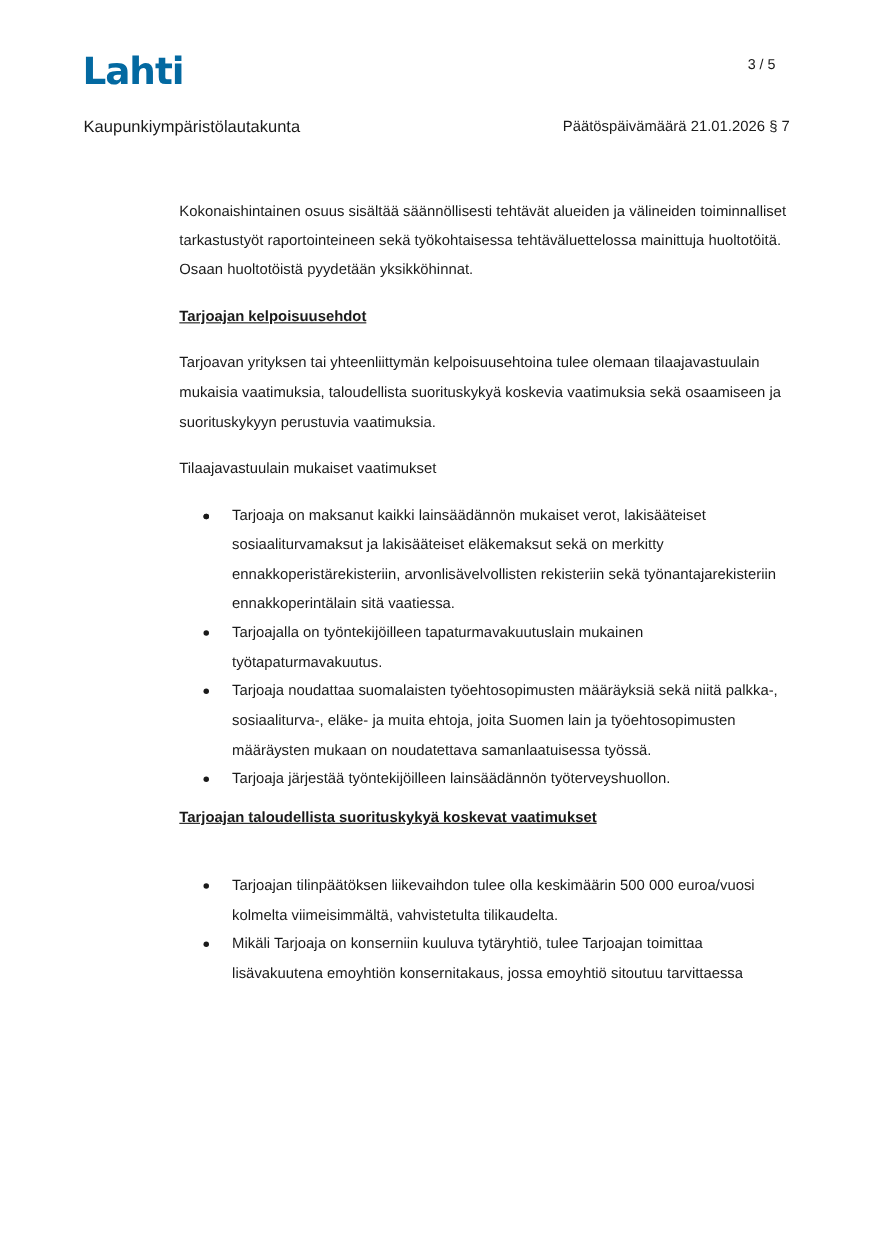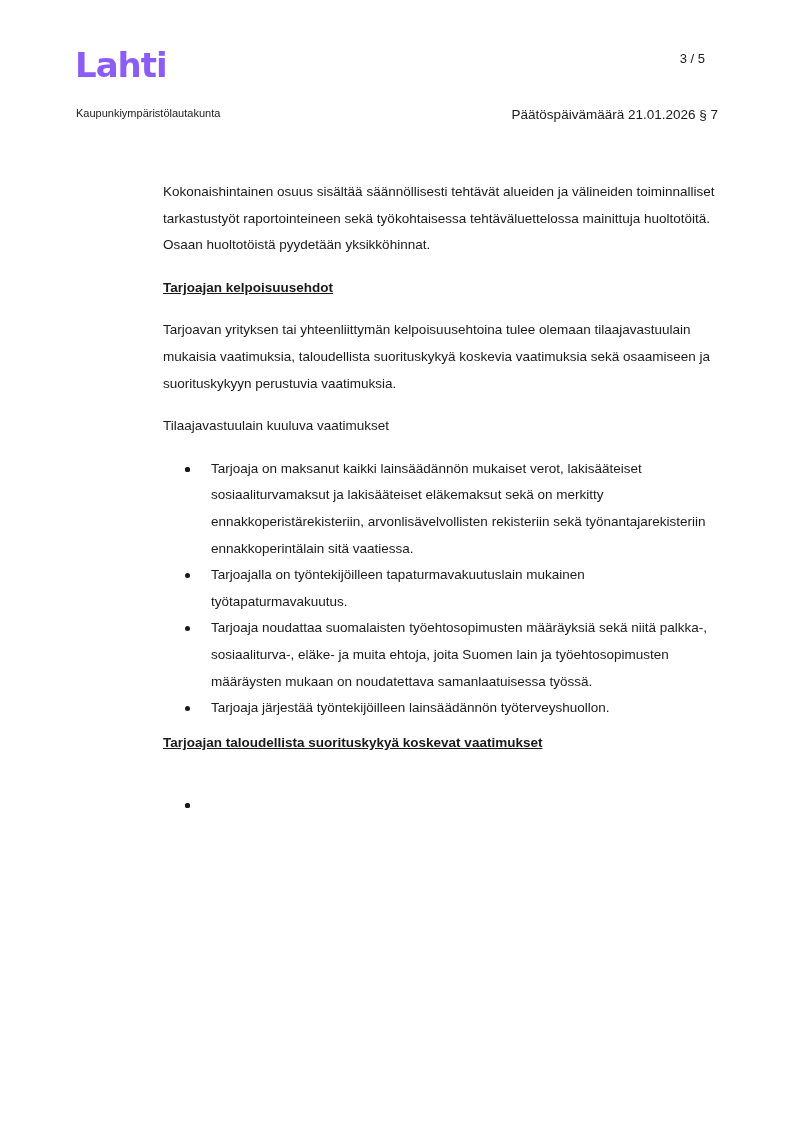--- a/index.html
+++ b/index.html
@@ -16,36 +16,36 @@
     color: #1a1a1a;
   }
   .logo {
     position: absolute;
     left: 75px;
     top: 45px;
     font-family: "DejaVu Sans", sans-serif;
     font-weight: bold;
     font-size: 34px;
     letter-spacing: -1px;
-    color: #8b5cf6;
+    color: #0369a1;
     line-height: 40px;
   }
   .page-num {
     position: absolute;
     right: 88px;
     top: 51px;
     font-size: 13px;
     color: #1a1a1a;
     margin-left: 44px;
   }
   .hdr-left {
     position: absolute;
     left: 76px;
     top: 107px;
-    font-size: 11px;
+    font-size: 15px;
   }
   .hdr-right {
     position: absolute;
     right: 75px;
     top: 107px;
     font-size: 13.5px;
     text-align: right;
   }
   .content {
     position: absolute;
@@ -96,29 +96,29 @@
 <div class="hdr-left">Kaupunkiympäristölautakunta</div>
 <div class="hdr-right">Päätöspäivämäärä 21.01.2026 § 7</div>
 
 <div class="content">
   <p class="para">Kokonaishintainen osuus sisältää säännöllisesti tehtävät alueiden ja välineiden toiminnalliset tarkastustyöt raportointeineen sekä työkohtaisessa tehtäväluettelossa mainittuja huoltotöitä. Osaan huoltotöistä pyydetään yksikköhinnat.</p>
 
   <p class="heading">Tarjoajan kelpoisuusehdot</p>
 
   <p class="para">Tarjoavan yrityksen tai yhteenliittymän kelpoisuusehtoina tulee olemaan tilaajavastuulain mukaisia vaatimuksia, taloudellista suorituskykyä koskevia vaatimuksia sekä osaamiseen ja suorituskykyyn perustuvia vaatimuksia.</p>
 
-  <p class="subheading">Tilaajavastuulain kuuluva vaatimukset</p>
+  <p class="subheading">Tilaajavastuulain mukaiset vaatimukset</p>
 
   <ul class="bullets">
     <li><span class="bullet"></span></li>
     <li><span class="bullet"></span><span>Tarjoaja on maksanut kaikki lainsäädännön mukaiset verot, lakisääteiset sosiaaliturvamaksut ja lakisääteiset eläkemaksut sekä on merkitty ennakkoperistärekisteriin, arvonlisävelvollisten rekisteriin sekä työnantajarekisteriin ennakkoperintälain sitä vaatiessa.</span></li>
     <li><span class="bullet"></span><span>Tarjoajalla on työntekijöilleen tapaturmavakuutuslain mukainen työtapaturmavakuutus.</span></li>
     <li><span class="bullet"></span><span>Tarjoaja noudattaa suomalaisten työehtosopimusten määräyksiä sekä niitä palkka-, sosiaaliturva-, eläke- ja muita ehtoja, joita Suomen lain ja työehtosopimusten määräysten mukaan on noudatettava samanlaatuisessa työssä.</span></li>
     <li><span class="bullet"></span><span>Tarjoaja järjestää työntekijöilleen lainsäädännön työterveyshuollon.</span></li>
   </ul>
 
   <p class="heading second">Tarjoajan taloudellista suorituskykyä koskevat vaatimukset</p>
 
   <ul class="bullets">
-    <li><span class="bullet"></span></li>
-    <li><span class="bullet"></span></li>
+    <li><span class="bullet"></span><span>Tarjoajan tilinpäätöksen liikevaihdon tulee olla keskimäärin 500 000 euroa/vuosi kolmelta viimeisimmältä, vahvistetulta tilikaudelta.</span></li>
+    <li><span class="bullet"></span><span>Mikäli Tarjoaja on konserniin kuuluva tytäryhtiö, tulee Tarjoajan toimittaa lisävakuutena emoyhtiön konsernitakaus, jossa emoyhtiö sitoutuu tarvittaessa</span></li>
   </ul>
 </div>
 
 </body></html>

